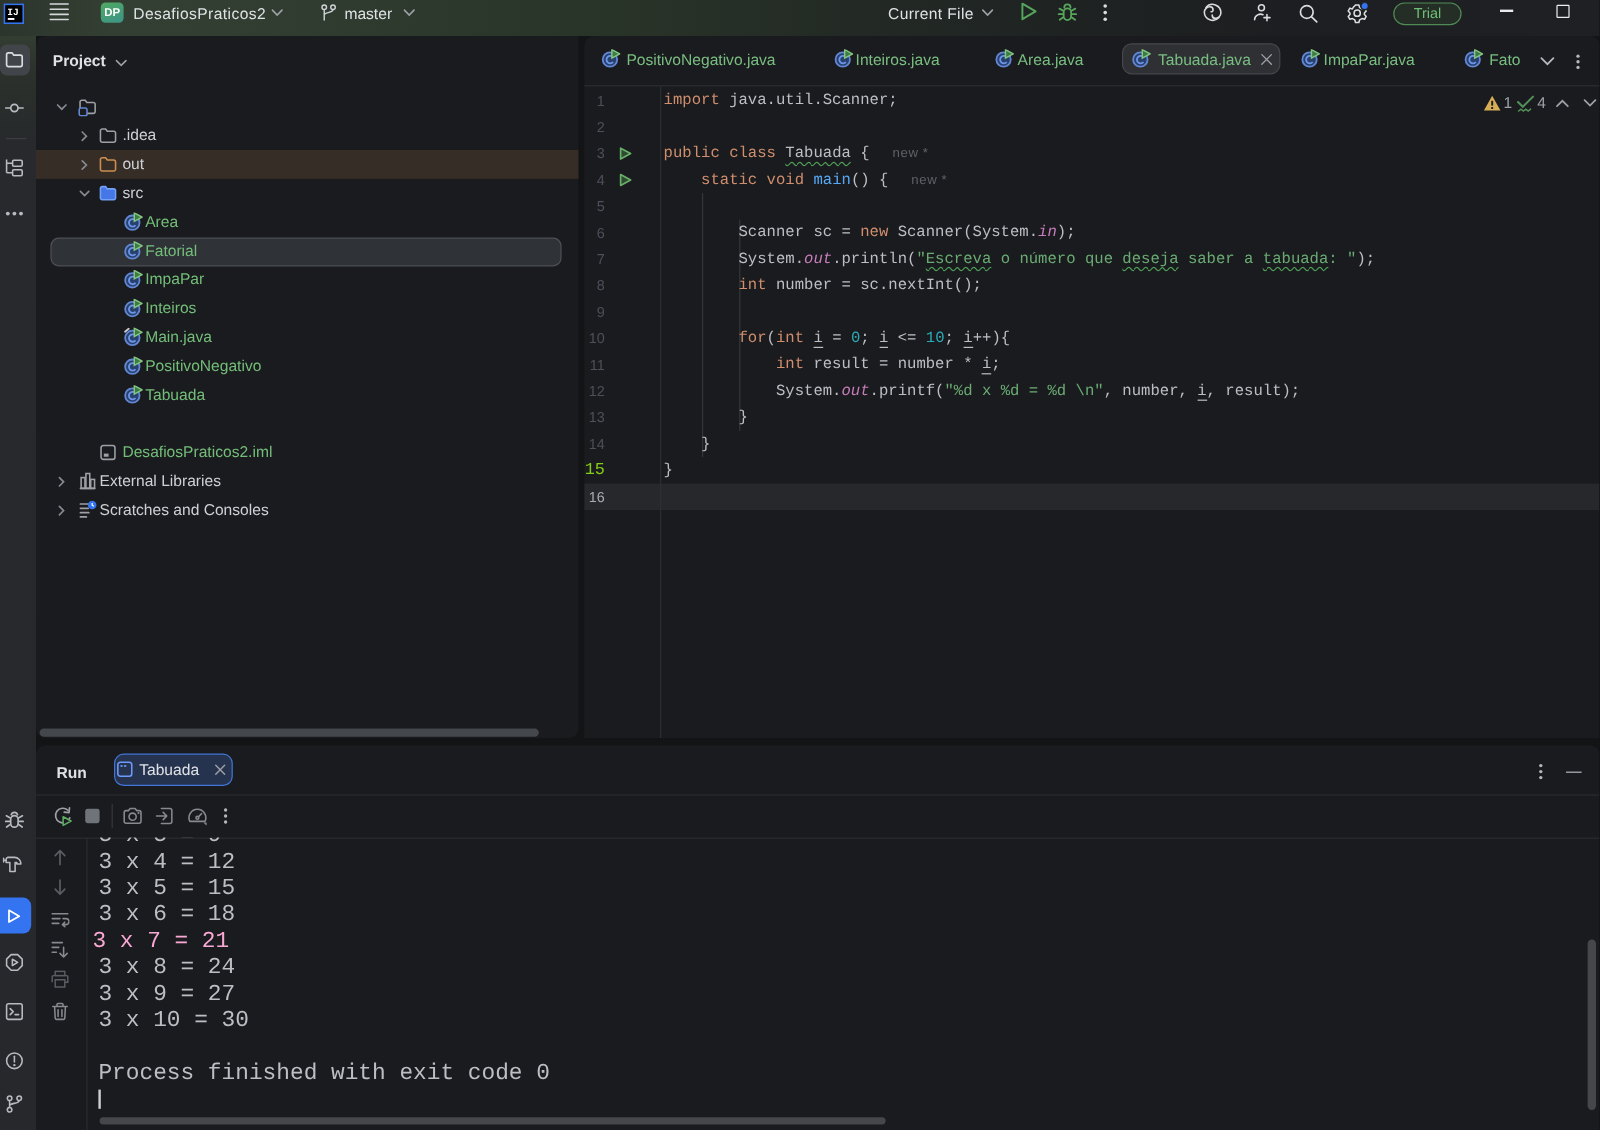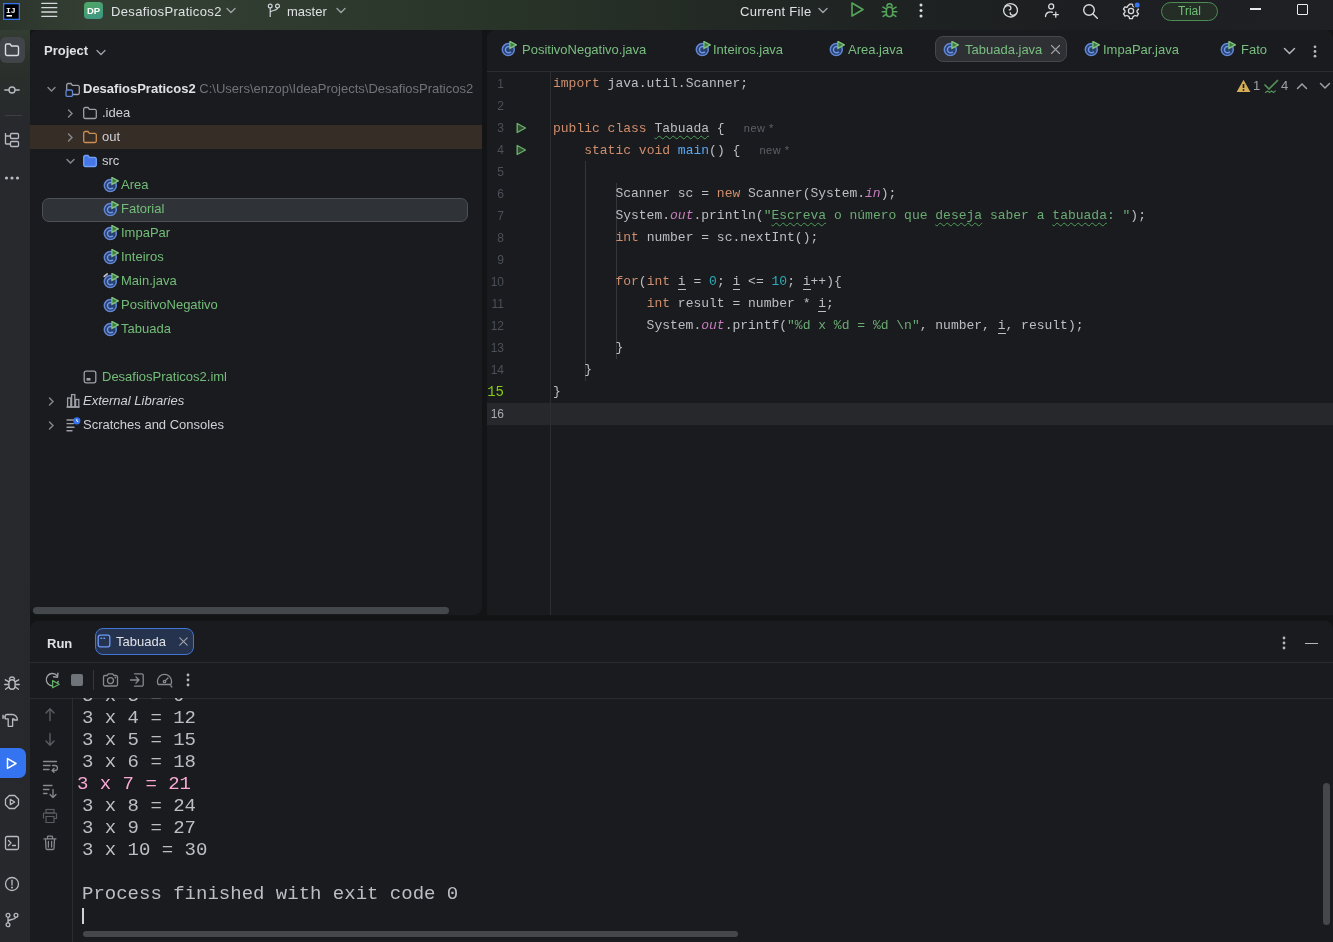--- a/index.html
+++ b/index.html
@@ -314,40 +314,39 @@
         <path d="M3.5 2 L7 5.5 L3.5 9" stroke="#868a91" stroke-width="1.4" fill="none" stroke-linecap="round"></path>
       </svg>
       <svg class="abs" style="left:35px;top:4px" width="16" height="16" viewBox="0 0 16 16">
         <g fill="none" stroke="#9da0a6" stroke-width="1.3">
           <path d="M2 14 L14 14" stroke-linecap="round"></path>
           <rect x="2.6" y="5" width="3.2" height="9"></rect>
           <rect x="6.6" y="1.6" width="3.2" height="12.4"></rect>
           <rect x="10.6" y="6.5" width="3.2" height="7.5"></rect>
         </g>
       </svg>
-      <div class="abs ui" style="left:53px;top:4px;font-style:italic;">External Libraries</div>
+      <div class="abs ui" style="left:53px;top:4px;">External Libraries</div>
     </div>
   <div class="abs" style="left:0;top:383px;width:453px;height:24px;">
       <svg class="abs" style="left:16px;top:7px" width="11" height="11" viewBox="0 0 11 11">
         <path d="M3.5 2 L7 5.5 L3.5 9" stroke="#868a91" stroke-width="1.4" fill="none" stroke-linecap="round"></path>
       </svg>
       <svg class="abs" style="left:35px;top:4px" width="16" height="16" viewBox="0 0 16 16">
         <g stroke="#9da0a6" stroke-width="1.4" stroke-linecap="round">
           <line x1="2" y1="3" x2="9" y2="3"></line>
           <line x1="2" y1="6.6" x2="8.5" y2="6.6"></line>
           <line x1="2" y1="10.2" x2="9" y2="10.2"></line>
           <line x1="2" y1="13.8" x2="7" y2="13.8"></line>
         </g>
         <circle cx="11.8" cy="3.8" r="3.6" fill="#3574f0"></circle>
         <path d="M11.8 2.2 L11.8 4 L13.2 4.8" stroke="#fff" stroke-width="1" fill="none"></path>
       </svg>
       <div class="abs ui" style="left:53px;top:4px;">Scratches and Consoles</div>
     </div>
 
-  <div class="abs ui" style="left:53px;top:51px;font-weight:bold;color:#dfe1e5;white-space:pre;">DesafiosPraticos2 <span style="font-weight:normal;color:#6f737a;">C:\Users\enzop\IdeaProjects\DesafiosPraticos2</span></div>
 
   <div class="abs" style="left:3px;top:577px;width:416px;height:7px;border-radius:4px;background:#44474b;"></div>
 </div>
 <div id="edit" class="island" style="overflow:hidden;">
     <div class="abs" style="left:-3px;top:0;width:849px;height:590px;">
 
   <div class="abs" style="left:451px;top:6px;width:132px;height:26px;border-radius:8px;background:#2e3034;border:1px solid #45474c;"></div>
       <div id="tabbar" class="abs" style="left:0;top:0;width:849px;height:36px;">
         <svg class="abs" style="left:17px;top:11px" width="16" height="16" viewBox="0 0 16 16">
           <circle cx="7.3" cy="8.6" r="6" fill="#28416f" stroke="#6287d4" stroke-width="1.5"></circle>

